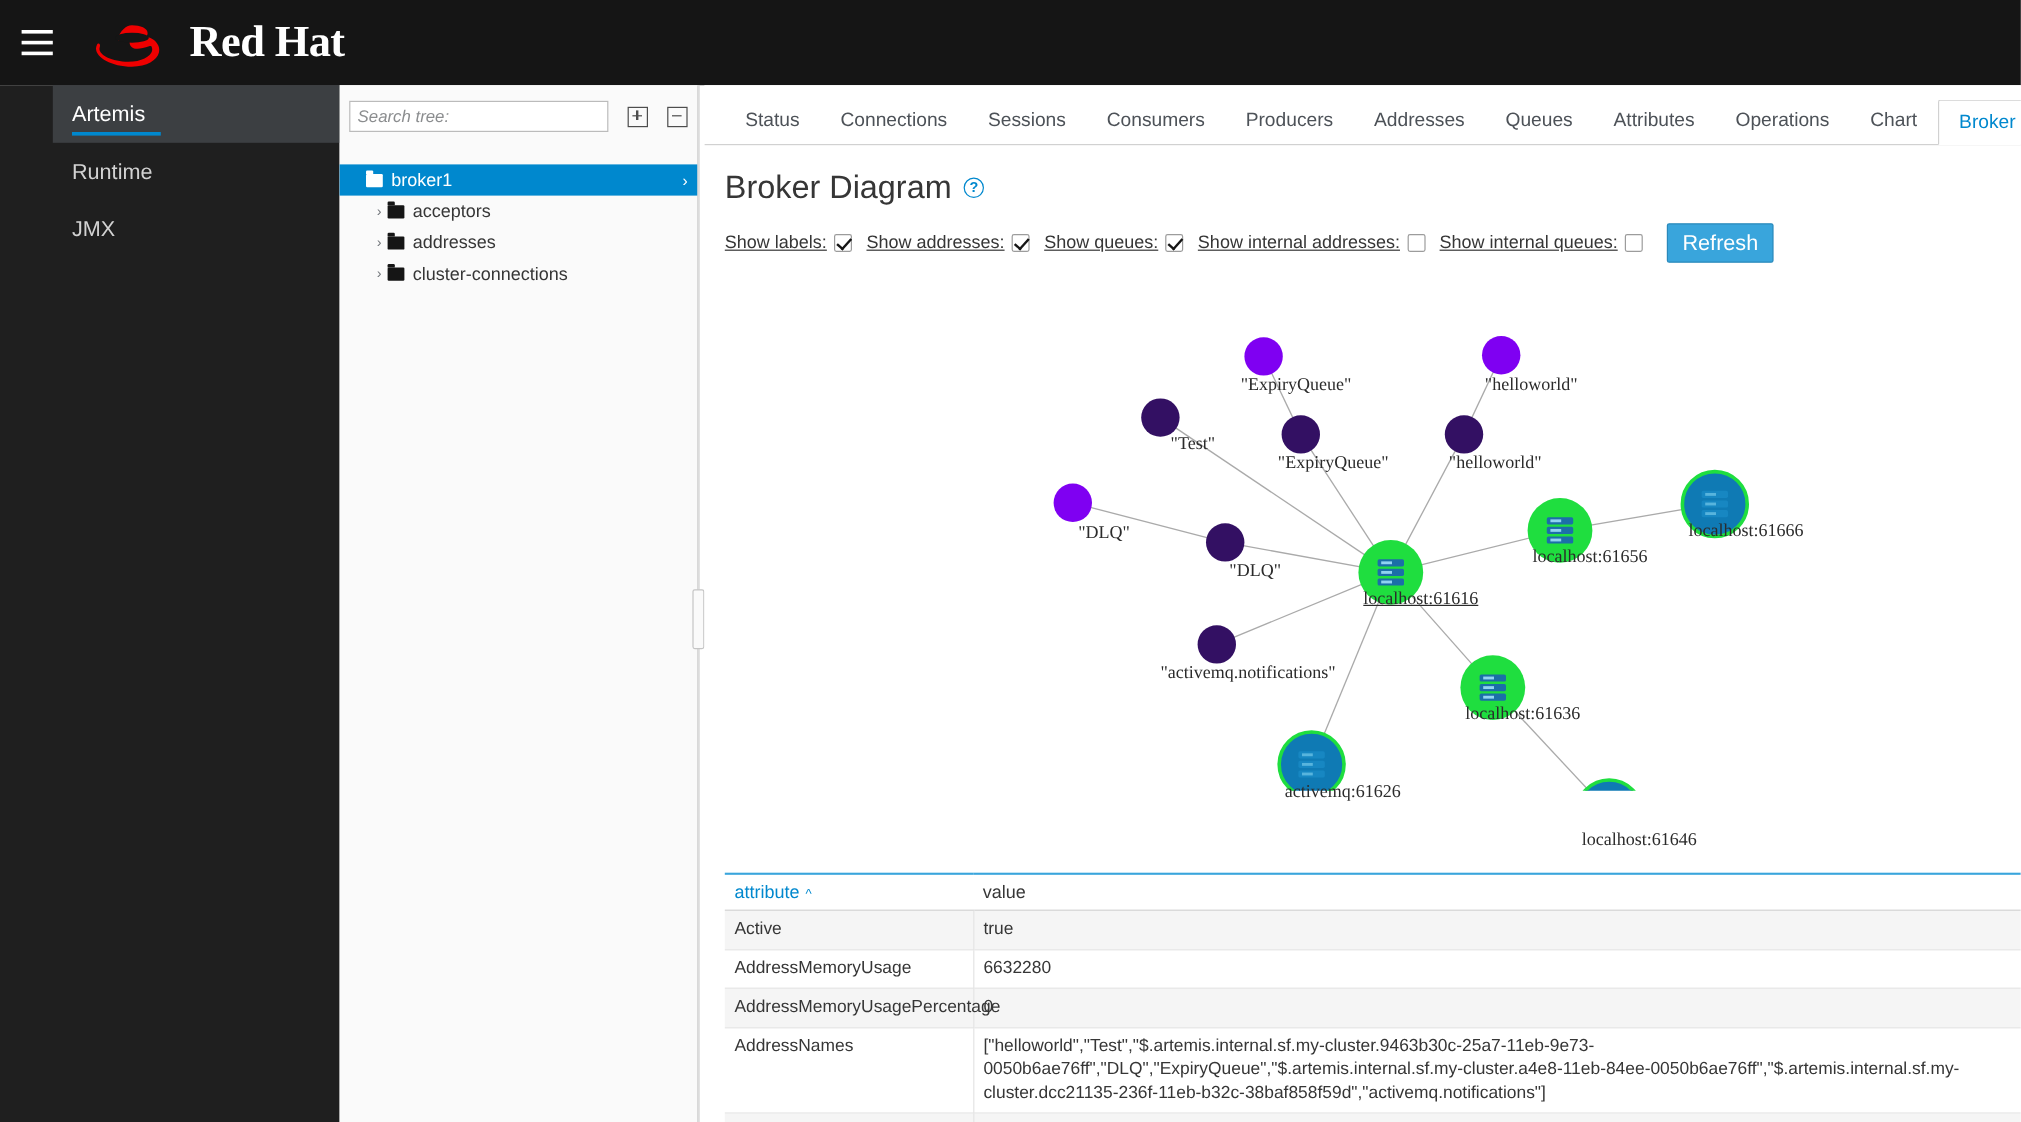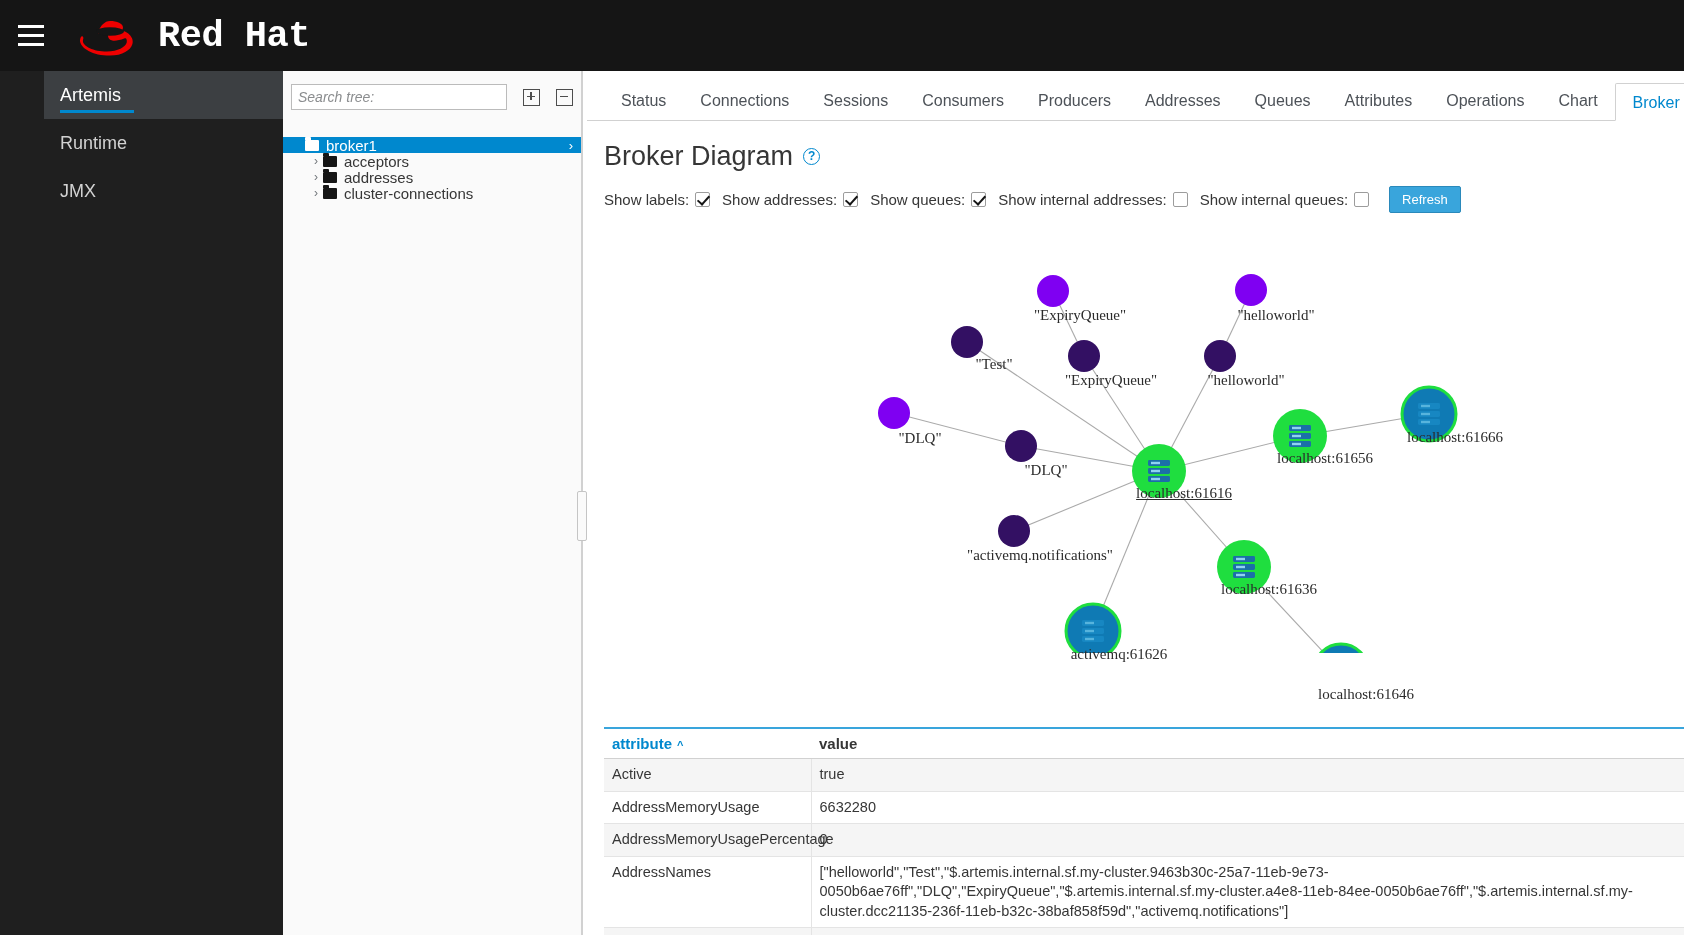--- a/index.html
+++ b/index.html
@@ -24,21 +24,21 @@
     display: flex; flex-direction: column;
     align-items: center; justify-content: center;
     gap: 6px; cursor: pointer;
   }
   #hamburger span { display: block; width: 26px; height: 3px; background: #fff; }
   #brand { display: flex; align-items: center; gap: 0px; margin-left: 4px; }
   .rh-logo { width: 86px; height: 56px; }
   .rh-text {
     color: #fff; font-size: 37px; font-weight: bold;
     letter-spacing: -0.5px; margin-left: 6px;
-    font-family: Liberation Mono, monospace;
+    font-family: Liberation Serif, serif;
   }
 
   
   #leftnav {
     position: absolute; top: 71px; left: 0;
     width: 283px; height: 864px;
     background: #1f1f1f;
     padding-left: 44px;
   }
   .nav-item {
@@ -77,21 +77,21 @@
   .box-icon::before {
     content: ""; position: absolute; left: 2.5px; top: 6px;
     width: 8px; height: 1.6px; background: #4d4d4d;
   }
   .box-icon.plus::after {
     content: ""; position: absolute; left: 6px; top: 2.5px;
     width: 1.6px; height: 8px; background: #4d4d4d;
   }
   #tree-list { padding-top: 14px; }
   .tree-row {
-    display: flex; align-items: center; height: 16px;
+    display: flex; align-items: center; height: 26px;
     font-size: 15px; color: #363636; cursor: pointer;
     padding-right: 8px;
   }
   .tree-row.selected { background: #0088ce; color: #fff; }
   .tw { width: 14px; text-align: center; font-size: 12px; color: #72767b; flex: 0 0 auto; }
   .tree-row.selected .tw { color: #fff; }
   .folder {
     width: 14px; height: 11px; flex: 0 0 auto;
     background: #151515; margin-right: 7px; position: relative;
     border-radius: 1px;
@@ -144,56 +144,56 @@
   .help-icon {
     width: 17px; height: 17px; border-radius: 50%;
     border: 1.6px solid #0088ce; color: #0088ce;
     font-size: 12px; line-height: 14px; text-align: center;
     cursor: pointer; font-weight: bold;
   }
   #controls {
     display: flex; align-items: center; gap: 4px;
     padding: 14px 0 0 17px; font-size: 15px; color: #363636;
   }
-  #controls label { margin-right: 2px; white-space: nowrap; }
+  #controls label { margin-right: 2px; white-space: nowrap; text-decoration: underline; }
   .cb {
     width: 15px; height: 15px; border: 1px solid #9c9c9c;
     background: #fff; border-radius: 2px; margin-right: 8px;
     position: relative; cursor: pointer; flex: 0 0 auto;
   }
   .cb.checked::after {
     content: ""; position: absolute; left: 4px; top: 0px;
     width: 5px; height: 10px; border: solid #151515;
     border-width: 0 2.4px 2.4px 0; transform: rotate(42deg);
   }
   #refresh-btn {
     margin-left: 8px; background: #39a5dc; color: #fff;
     border: 1px solid #2a89bb; border-radius: 2px;
-    padding: 5px 12px; font-size: 13px; cursor: pointer;
+    padding: 5px 12px; font-size: 18px; cursor: pointer;
     font-family: "Liberation Sans", sans-serif;
   }
 
   
   #diagram { position: relative; width: 1097px; height: 440px; }
   #diagram svg { position: absolute; left: 0; top: 0; }
   .dlabel {
     position: absolute; font-family: "Liberation Serif", serif;
     font-size: 15px; color: #2b2b2b; white-space: nowrap;
     transform: translate(-50%, 0);
   }
 
   
   #attr-table-wrap {
     position: absolute; left: 0; top: 656px;
     width: 1097px; height: 208px; overflow: hidden;
     padding-left: 17px;
   }
   table { border-collapse: collapse; width: 1120px; table-layout: fixed; }
   thead th {
-    text-align: left; font-size: 15px; font-weight: bold;
+    text-align: left; font-size: 15px; font-weight: normal;
     color: #0088ce; padding: 6px 8px;
     border-top: 2px solid #39a5dc;
     border-bottom: 1px solid #d1d1d1;
     background: #fff; cursor: pointer;
   }
   thead th.valcol { color: #363636; }
   tbody td {
     font-size: 14.5px; color: #363636; padding: 6px 8px;
     border-bottom: 1px solid #e4e4e4; vertical-align: top;
     line-height: 1.35;

